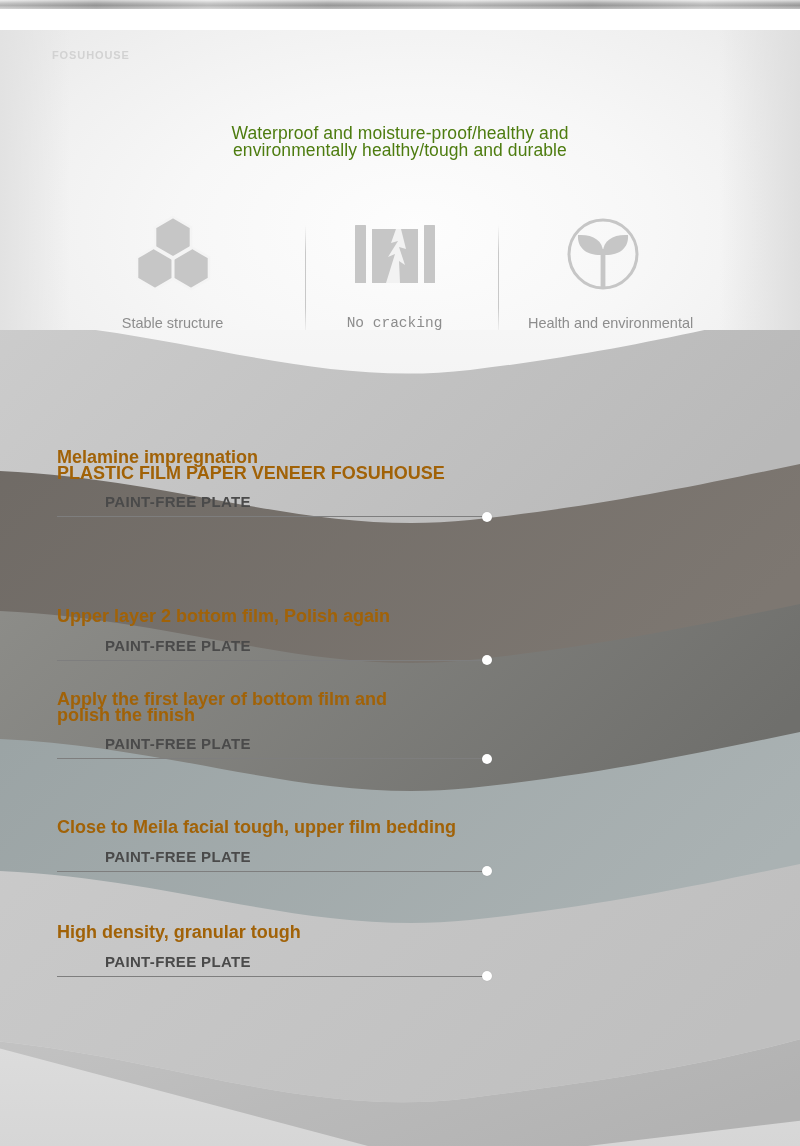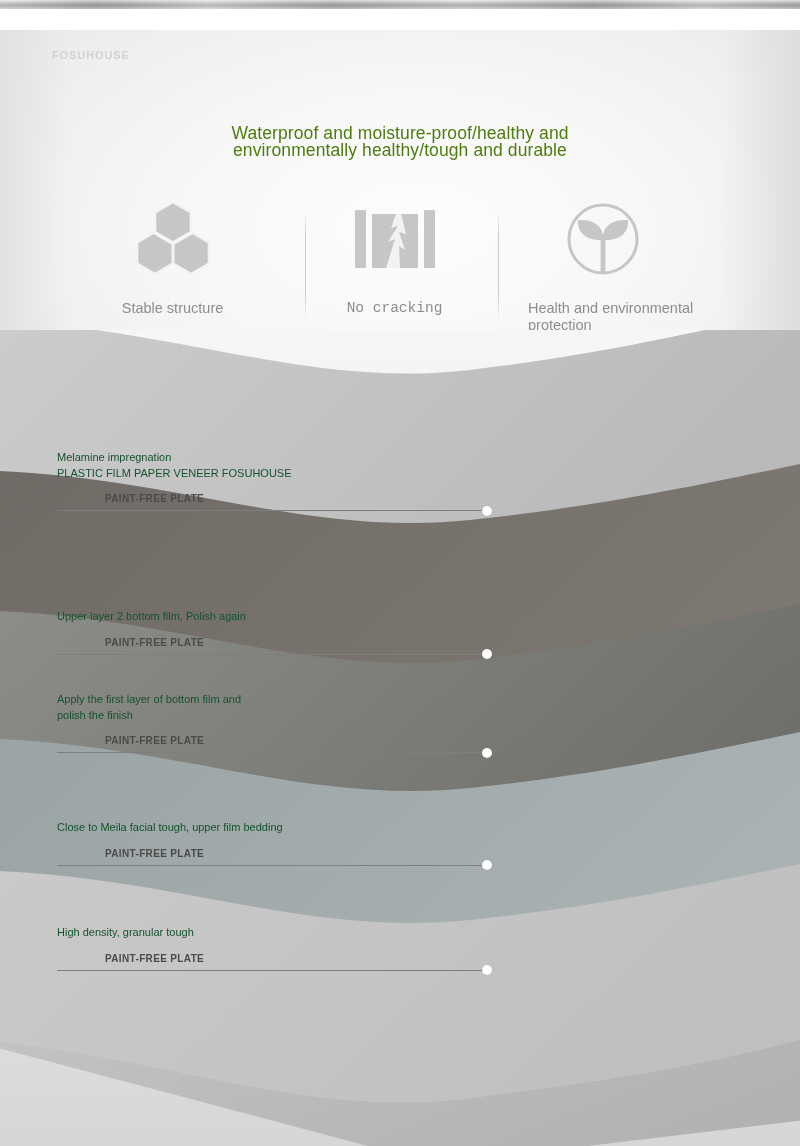--- a/index.html
+++ b/index.html
@@ -90,21 +90,21 @@
     line-height: 17px;
     color: #4d7c0f;
     font-weight: 400;
     letter-spacing: 0.1px;
   }
   .headline span { display: block; }
 
   
   .features {
     position: absolute;
-    left: 70px; top: 200px;
+    left: 70px; top: 215px;
     width: 660px; height: 165px;
   }
   .feat {
     position: absolute;
     top: 0;
     width: 205px;
     text-align: center;
   }
   .feat-1 { left: 0; }
   .feat-2 { left: 222px; font-family: Liberation Mono, monospace; }
@@ -148,29 +148,29 @@
     width: 800px; height: 816px;
   }
 
   
   .callout {
     position: absolute;
     left: 57px;
     width: 470px;
   }
   .c-title {
-    font-size: 11px;
+    font-size: 18px;
     line-height: 15.5px;
-    color: #14532d;
-    font-weight: 400;
+    color: #a16207;
+    font-weight: 700;
     white-space: pre-line;
   }
   .c-sub {
     margin-top: 12px;
-    font-size: 10px;
+    font-size: 15px;
     letter-spacing: 0.35px;
     color: #4a4a4a;
     font-weight: 700;
     padding-left: 48px;
   }
   .c-line {
     position: relative;
     margin-top: 6px;
     height: 1px;
     width: 430px;

